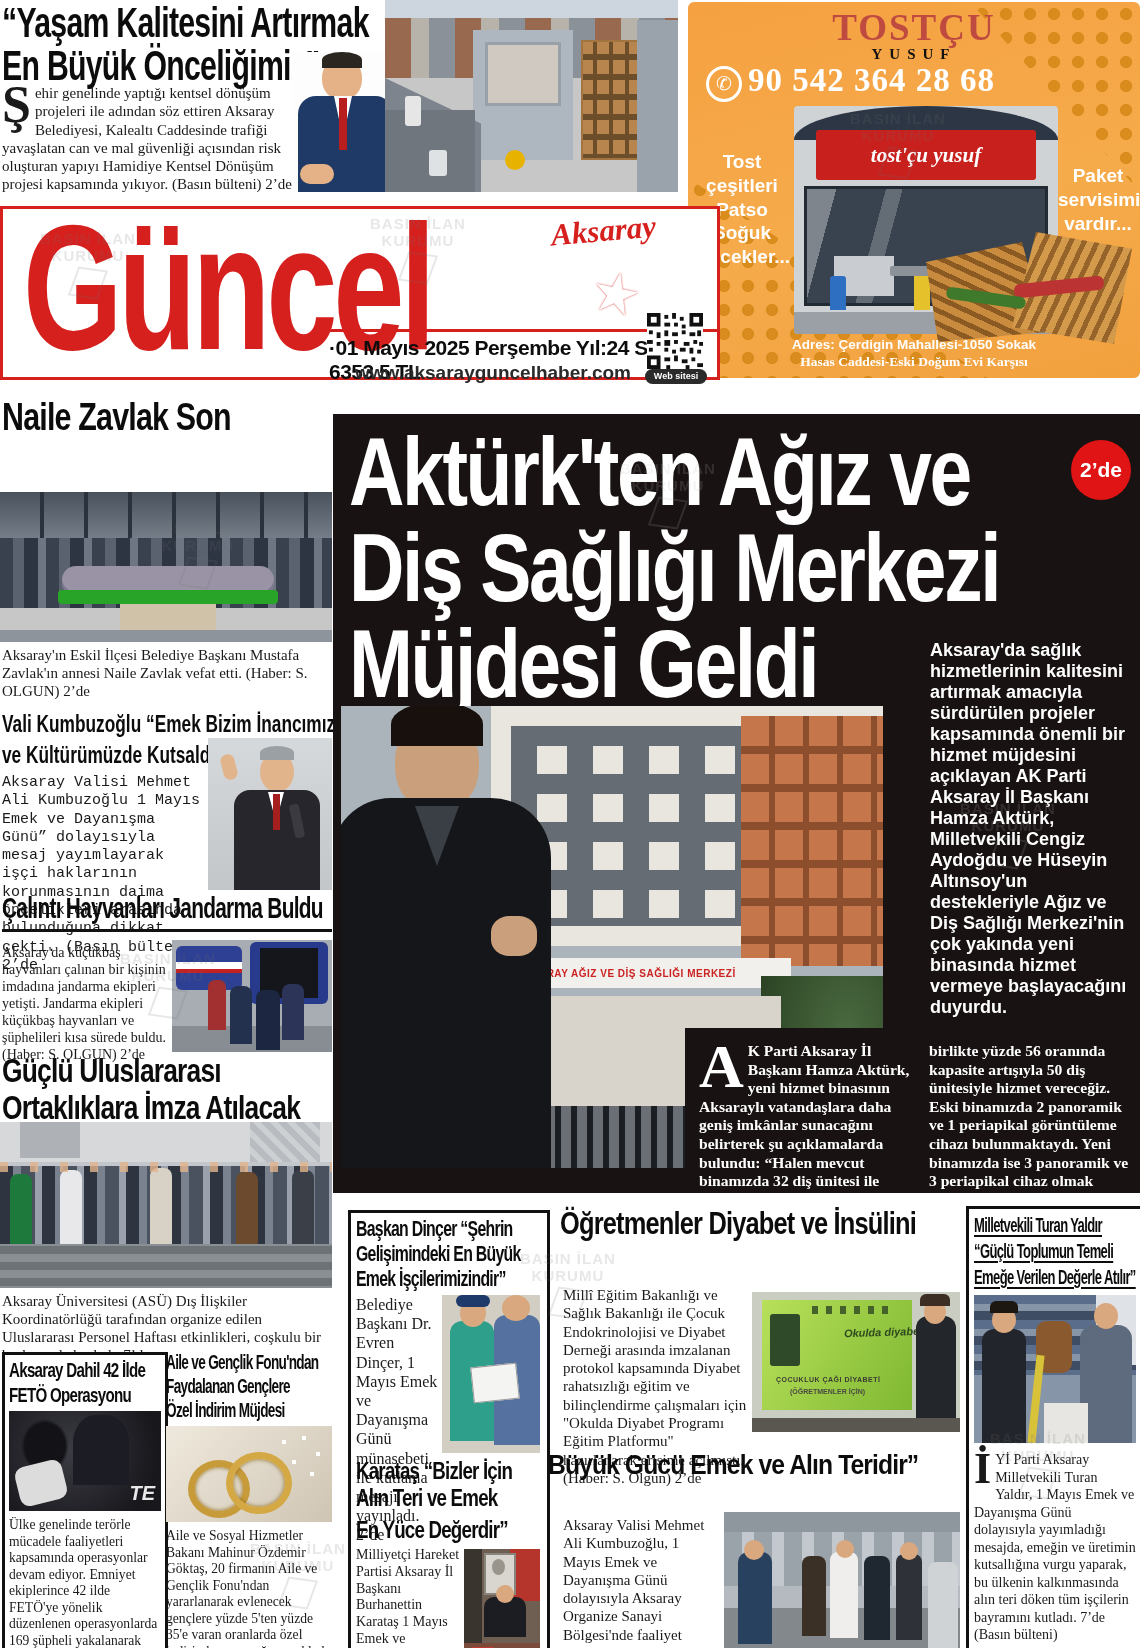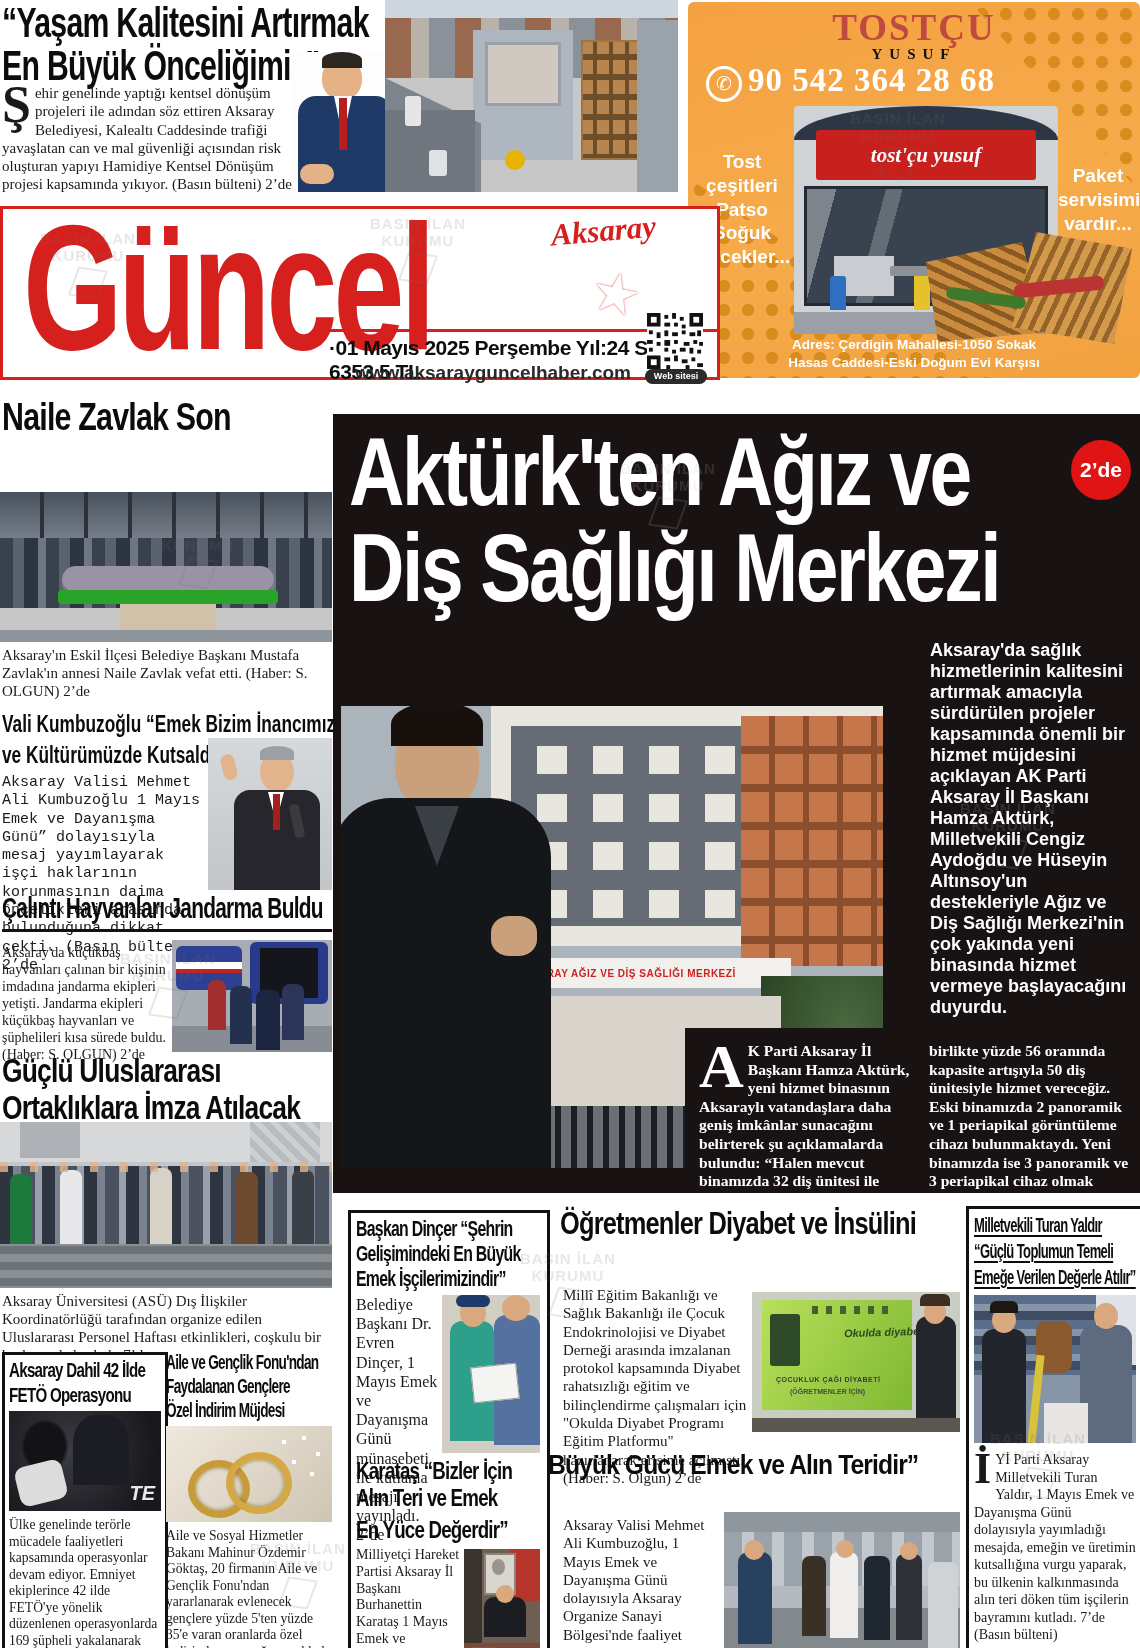--- a/index.html
+++ b/index.html
@@ -116,21 +116,21 @@
     <div class="abs" style="left:4px;top:148px;width:100px;text-align:center;font-weight:700;font-size:19px;color:#fff;line-height:1.25;">Tost çeşitleri Patso Soğuk içecekler...</div>
     <div class="abs" style="right:2px;top:162px;width:80px;text-align:center;font-weight:700;font-size:19px;color:#fff;line-height:1.25;">Paket servisimiz vardır...</div>
 
     <div class="ph" style="left:228px;top:230px;width:216px;height:118px;background:transparent;">
       <div class="abs" style="left:10px;top:10px;width:120px;height:100px;background:repeating-linear-gradient(25deg,#c98b3e 0 7px,#8a5a22 7px 12px);clip-path:polygon(0 20%,80% 0,100% 90%,10% 100%);"></div>
       <div class="abs" style="left:96px;top:0;width:120px;height:112px;background:repeating-linear-gradient(115deg,#d49a4c 0 7px,#96642a 7px 12px);clip-path:polygon(20% 0,100% 15%,85% 100%,0 85%);"></div>
       <div class="abs" style="left:98px;top:48px;width:90px;height:14px;background:#b33;border-radius:6px;transform:rotate(-6deg);"></div>
       <div class="abs" style="left:30px;top:60px;width:80px;height:12px;background:#3f7a2c;border-radius:6px;transform:rotate(8deg);"></div>
     </div>
     <div class="abs" style="left:0;bottom:26px;width:100%;text-align:center;font-weight:700;font-size:13.5px;color:#fff;">Adres: Çerdigin Mahallesi-1050 Sokak</div>
-    <div class="abs" style="left:0;bottom:8px;width:100%;text-align:center;font-weight:700;font-size:13.5px;color:#fff;">Hasas Caddesi-Eski Doğum Evi Karşısı</div>
+    <div class="abs" style="left:0;bottom:8px;width:100%;text-align:center;font-weight:700;font-size:13.5px;color:#fff;font-family:Liberation Serif, serif;">Hasas Caddesi-Eski Doğum Evi Karşısı</div>
   </div>
 
   <div id="masthead" class="abs" style="left:0;top:206px;width:714px;height:168px;">
     <div class="abs" style="left:20px;top:6px;">
       <span id="guncel" class="cond" style="--sx:.72;">Güncel</span>
     </div>
     <div class="abs" style="left:548px;top:4px;transform:rotate(-5deg);font-family:'Liberation Serif',serif;font-style:italic;font-weight:700;font-size:31px;color:#d6201e;">Aksaray</div>
     <div class="abs" style="left:588px;top:52px;font-size:56px;color:#fff;transform:rotate(12deg);text-shadow:0 0 2px #d6201e;">★</div>
     <div class="abs" style="left:322px;top:120px;width:392px;height:3px;background:#d6201e;"></div>
     <div class="abs" style="left:326px;top:127px;font-weight:700;font-size:21px;letter-spacing:-.5px;color:#0d0d0d;">·01 Mayıs 2025 Perşembe Yıl:24  Sayı: 6353  5 TL</div>
@@ -272,20 +272,23 @@
   </div>
 
   <div id="mainbox" class="abs" style="left:333px;top:414px;width:807px;height:779px;">
     <div class="abs" style="left:16px;top:10px;">
       <span class="cond hlw" style="--sx:.8;font-size:96px;letter-spacing:-3px;">Aktürk'ten Ağız ve</span>
     </div>
     <div class="badge abs" style="left:738px;top:26px;width:60px;height:60px;font-size:21px;">2’de</div>
     <div class="abs" style="left:16px;top:106px;">
       <span class="cond hlw" style="--sx:.8;font-size:96px;letter-spacing:-3px;">Diş Sağlığı Merkezi</span>
     </div>
+    <div class="abs" style="left:16px;top:202px;">
+      <span class="cond hlw" style="--sx:.8;font-size:96px;letter-spacing:-3px;">Müjdesi Geldi</span>
+    </div>
     <div class="abs" style="left:597px;top:226px;width:206px;color:#fff;font-weight:700;font-size:18px;line-height:21px;">Aksaray'da sağlık hizmetlerinin kalitesini artırmak amacıyla sürdürülen projeler kapsamında önemli bir hizmet müjdesini açıklayan AK Parti Aksaray İl Başkanı Hamza Aktürk, Milletvekili Cengiz Aydoğdu ve Hüseyin Altınsoy'un destekleriyle Ağız ve Diş Sağlığı Merkezi'nin çok yakında yeni binasında hizmet vermeye başlayacağını duyurdu.</div>
 
     <div class="ph" style="left:8px;top:292px;width:542px;height:462px;background:#aab4ba;">
       <div class="abs" style="left:150px;top:0;width:392px;height:240px;background:#e9e5df;"></div>
       <div class="abs" style="left:170px;top:20px;width:230px;height:200px;background-image:repeating-linear-gradient(90deg,#3a4450 0 26px,transparent 26px 56px),repeating-linear-gradient(180deg,#3a4450 0 20px,#e9e5df 20px 48px);opacity:.75;"></div>
       <div class="abs" style="left:400px;top:10px;width:142px;height:250px;background:#c5764a;background-image:repeating-linear-gradient(180deg,transparent 0 30px,#8c4e2c 30px 38px),repeating-linear-gradient(90deg,transparent 0 28px,#8c4e2c 28px 34px);"></div>
       <div class="abs" style="left:120px;top:252px;width:330px;height:30px;background:#f2f0ec;display:flex;align-items:center;justify-content:center;">
         <span style="color:#c22;font-weight:700;font-size:10px;letter-spacing:.5px;">AKSARAY AĞIZ VE DİŞ SAĞLIĞI MERKEZİ</span>
       </div>
       <div class="abs" style="left:0;top:130px;width:170px;height:332px;background:radial-gradient(ellipse at 30% 40%,#3c5a34,#24391f 70%);"></div>

